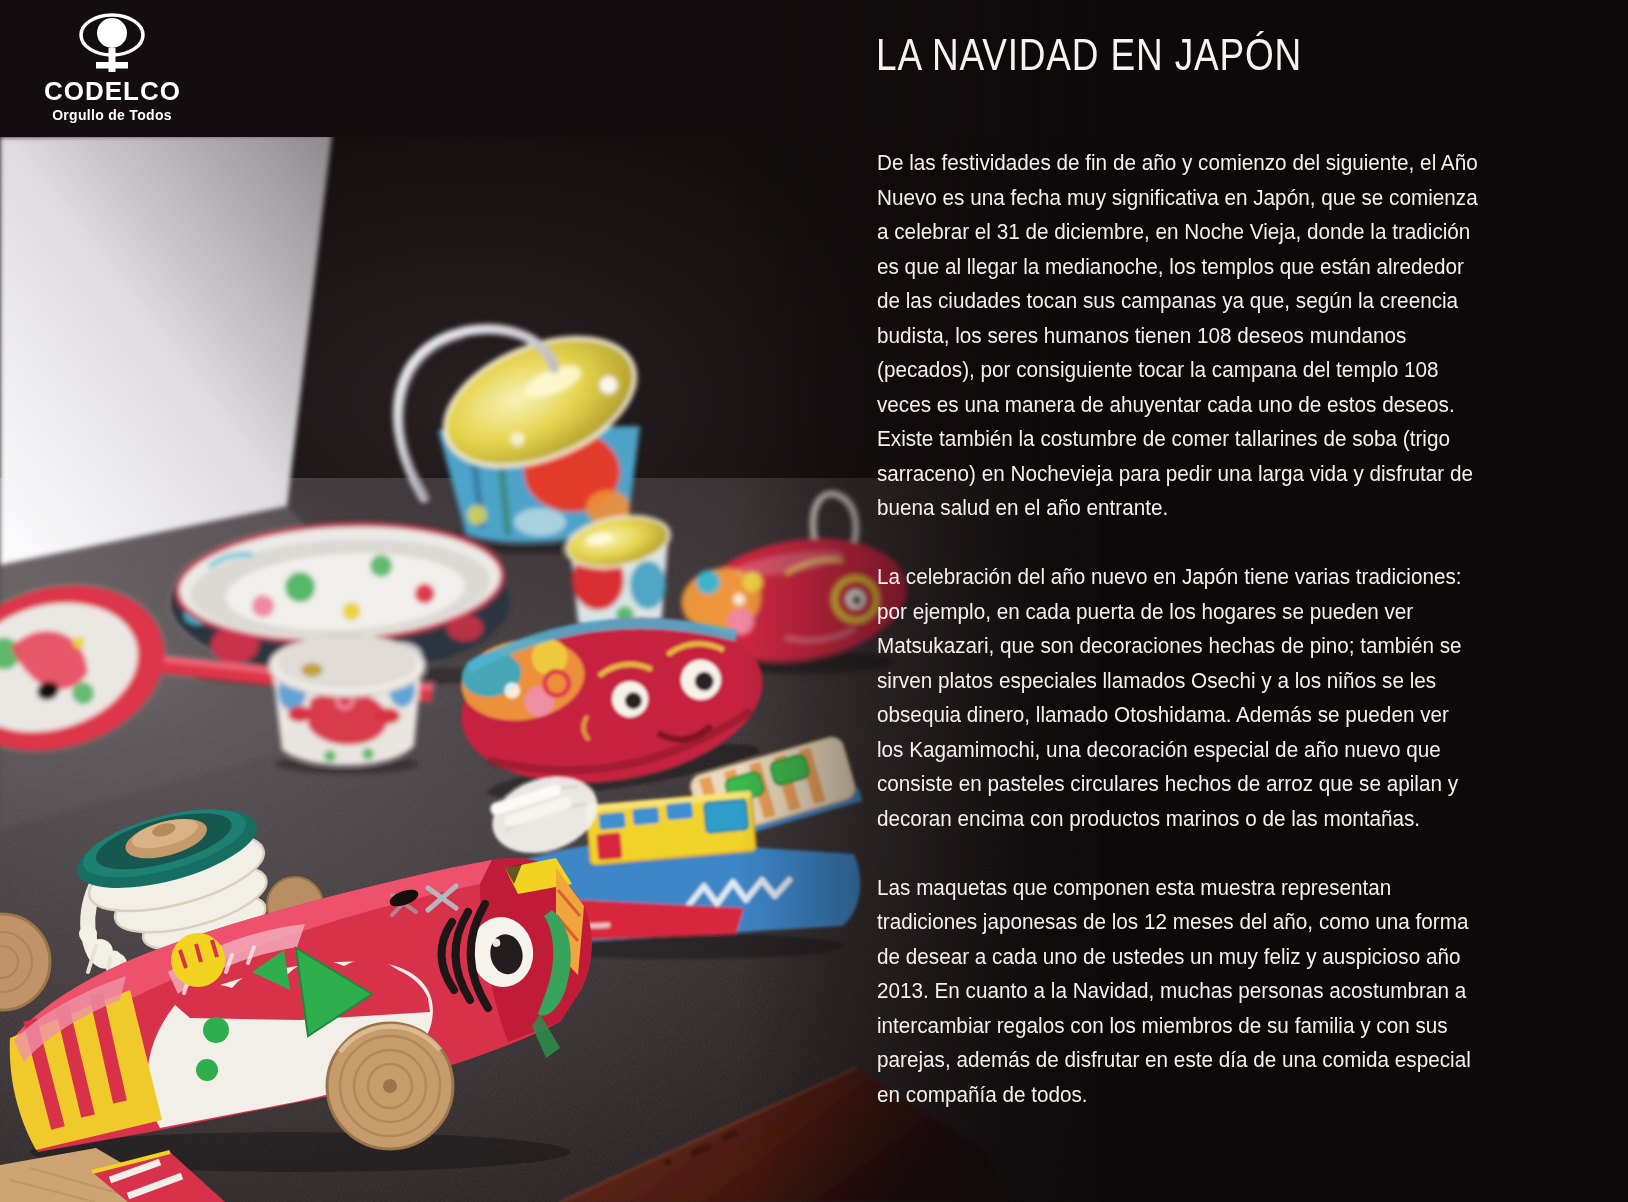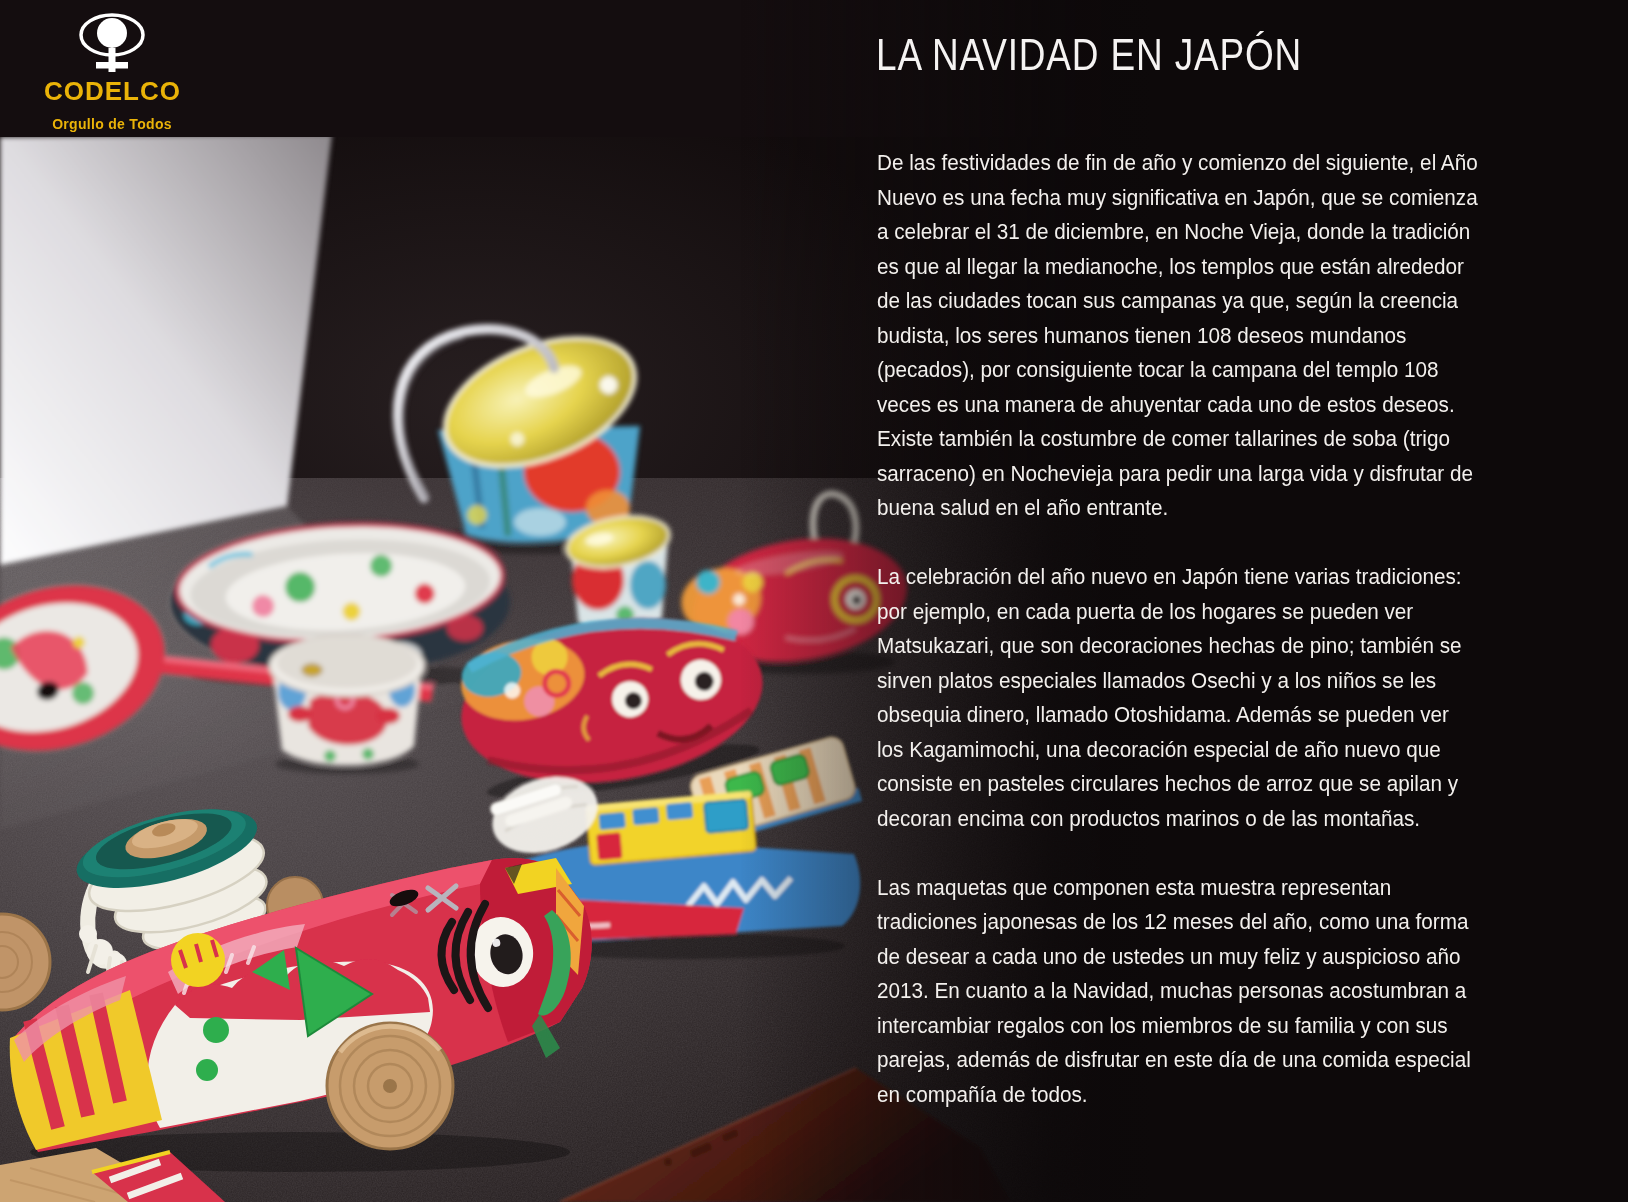--- a/index.html
+++ b/index.html
@@ -1,24 +1,24 @@
 <!DOCTYPE html>
 <html lang="es"><head>
 <meta charset="utf-8">
 <style>
   html,body{margin:0;padding:0;background:#0d090a;}
   body{
     position:relative;width:1628px;height:1202px;overflow:hidden;
     font-family:"Liberation Sans",sans-serif;color:#f2efec;
   }
   .photo-svg{position:absolute;left:0;top:0;width:1628px;height:1202px;}
-  .logo{position:absolute;left:44px;top:6px;width:136px;text-align:center;color:#eab308;}
+  .logo{position:absolute;left:44px;top:6px;width:136px;text-align:center;color:#ffffff;}
   .logo-mark{display:block;margin:0 auto;}
   .logo-name{font-weight:bold;font-size:26px;letter-spacing:1px;line-height:1.05;margin-top:2px;}
-  .logo-tagline{font-weight:bold;font-size:14px;letter-spacing:0.3px;line-height:1.1;margin-top:12px;}
+  .logo-tagline{font-weight:bold;font-size:14px;letter-spacing:0.3px;line-height:1.1;margin-top:3px;}
   .page-title{
     position:absolute;left:876px;top:30px;margin:0;
     font-size:44px;font-weight:300;color:#f5f3f2;letter-spacing:1px;
     transform:scaleX(0.84);transform-origin:left top;white-space:nowrap;
   }
   .article{
     position:absolute;left:877px;top:146px;width:720px;
     font-size:22.5px;line-height:34.5px;color:#f3f0ed;
     transform:scaleX(0.92);transform-origin:left top;
   }

